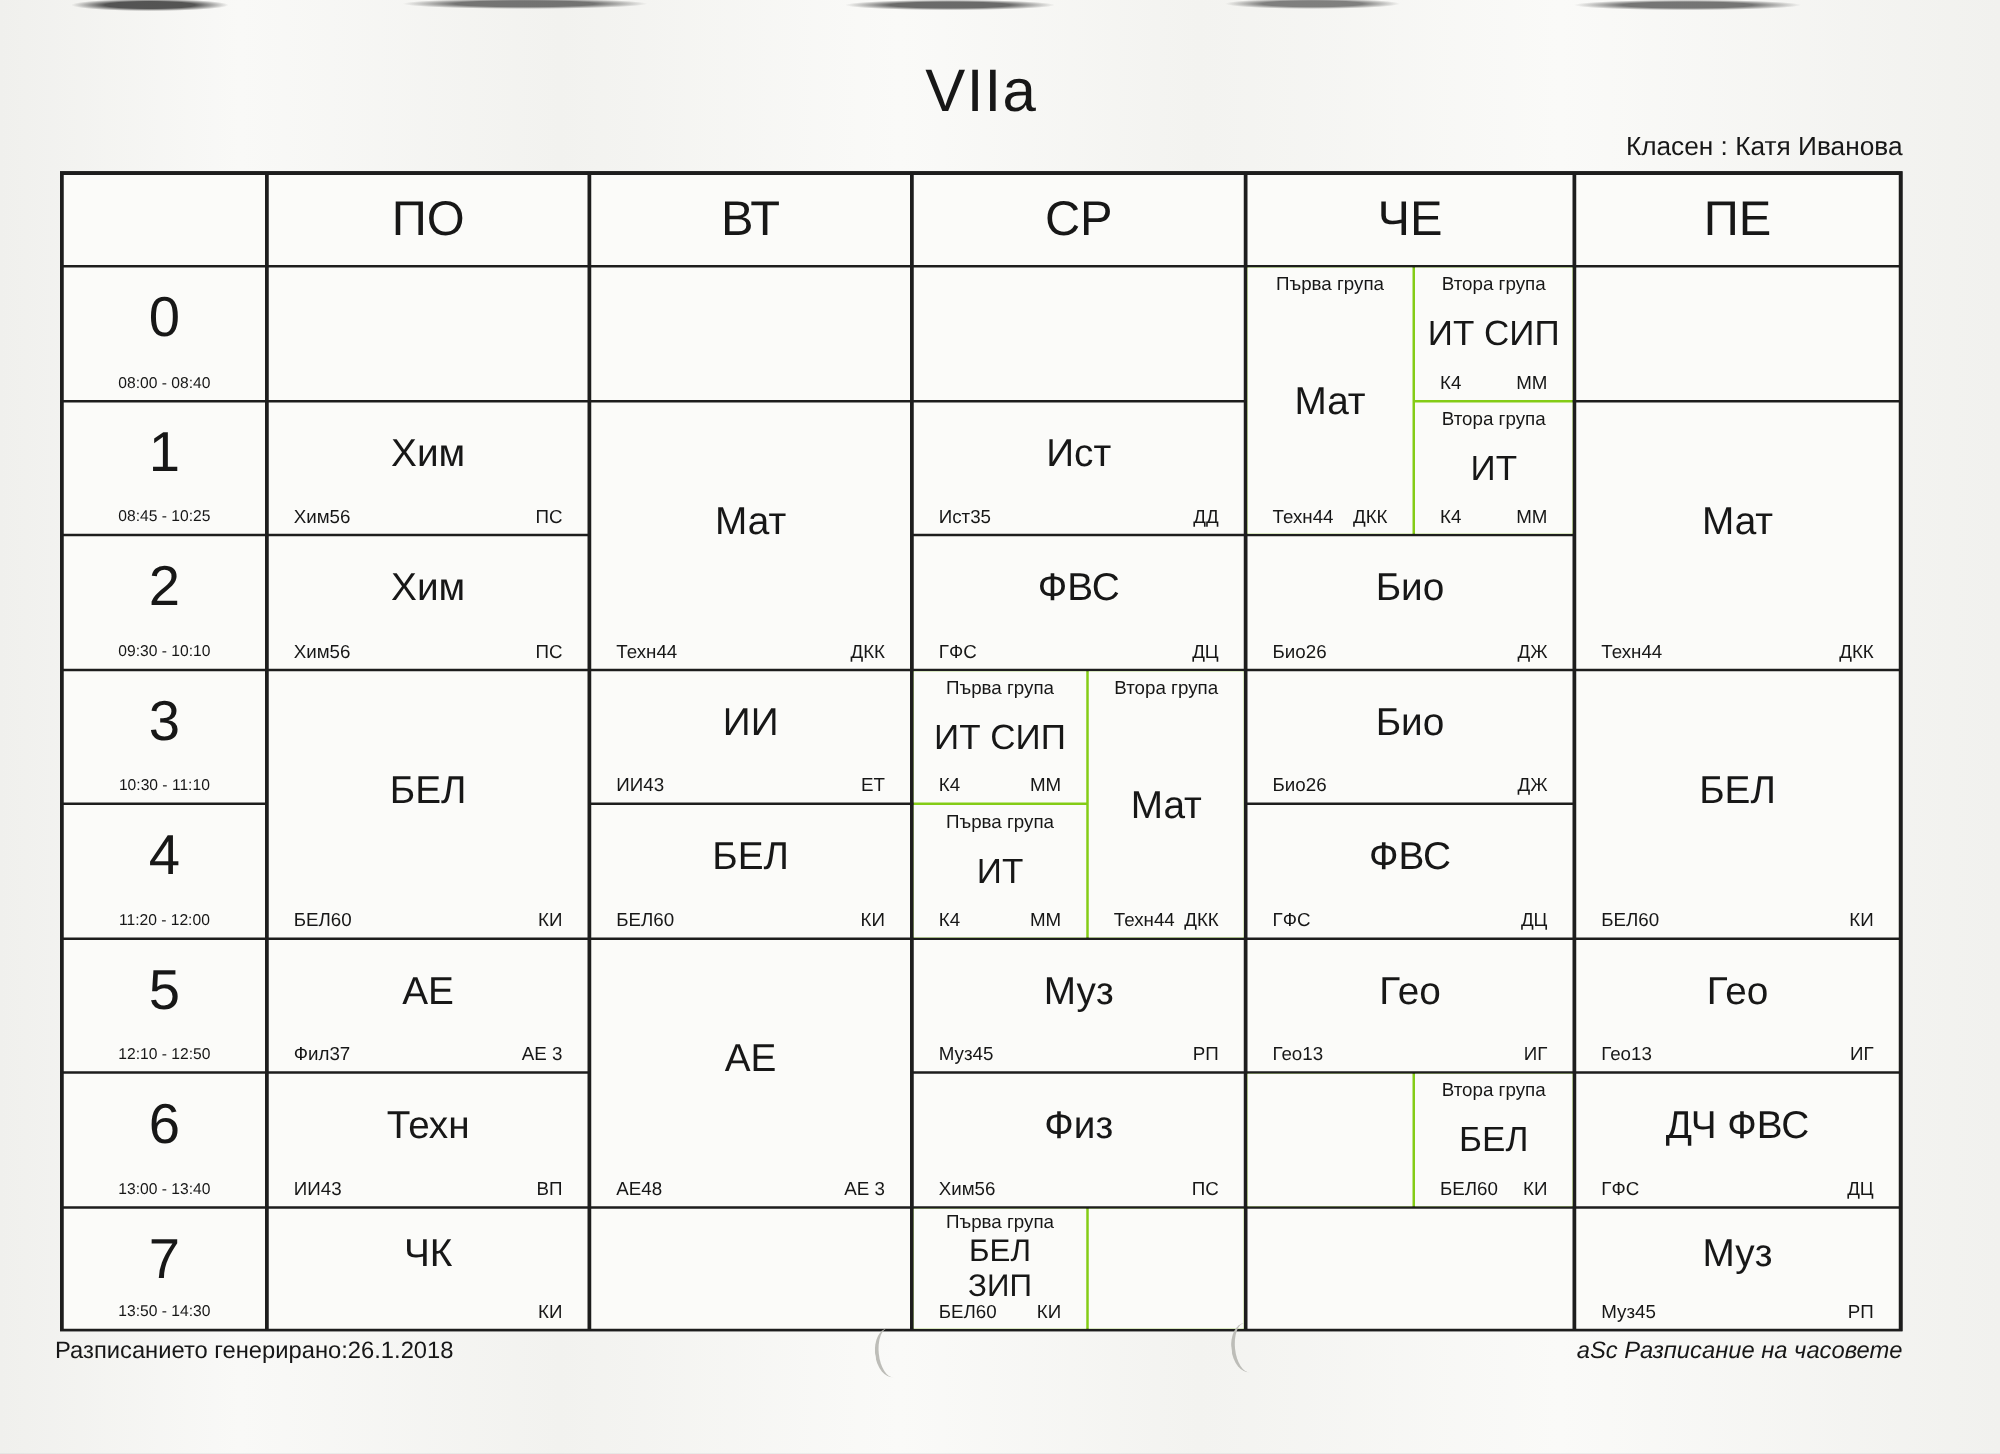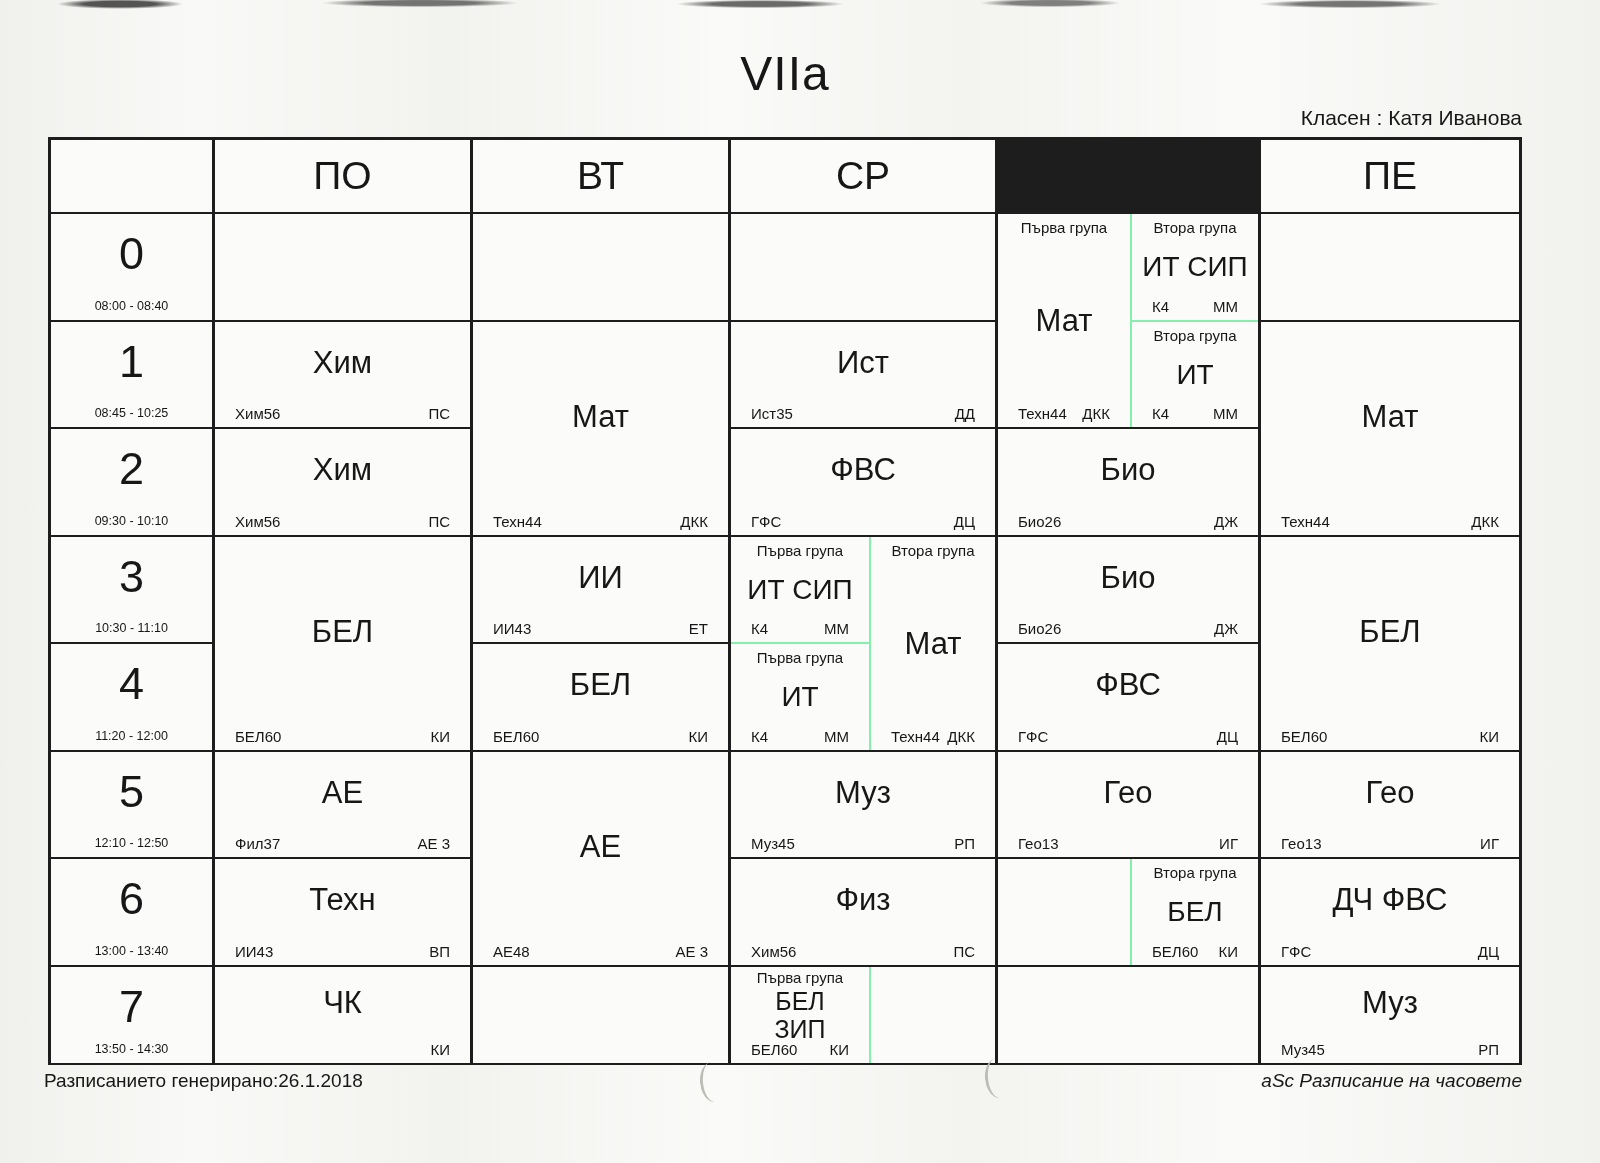--- a/index.html
+++ b/index.html
@@ -43,21 +43,21 @@
   .pnum .n { position:absolute; left:0; right:0; top:14px; text-align:center; font-size:45px; }
   .pnum .t { position:absolute; left:0; right:0; bottom:7px; text-align:center; font-size:12.5px; }
   .lesson { display:flex; flex-direction:column; }
   .grp { flex-shrink:0; height:24px; padding-top:5px; text-align:center; font-size:15px; }
   .sub { flex:1; display:flex; align-items:center; justify-content:center; font-size:31px; }
   .sub2 { flex:1; display:flex; flex-direction:column; align-items:center; justify-content:center; font-size:25px; line-height:1.12; }
   .meta { flex-shrink:0; height:24px; position:relative; font-size:15px; }
   .meta .room { position:absolute; left:20px; bottom:5px; }
   .meta .teacher { position:absolute; right:20px; bottom:5px; }
   .small .sub { font-size:28px; }
-  .split { display:grid; gap:2px; background:#86efac; padding:0; }
+  .split { display:grid; gap:2px; background:#84cc16; padding:0; }
   .split-wed { grid-template-columns:138px 1fr; }
   .split-thu { grid-template-columns:132px 1fr; }
   .rows2 { grid-template-rows:105px 1fr; }
   .rows2b { grid-template-rows:106px 1fr; }
   .footer-left {
     position:absolute; left:44px; top:1070px; font-size:19px;
   }
   .footer-right {
     position:absolute; left:48px; top:1070px; width:1474px; text-align:right;
     font-size:19px; font-style:italic;
@@ -75,20 +75,21 @@
 
 <div class="title">VIIa</div>
 <div class="class-teacher">Класен : Катя Иванова</div>
 
 <div class="tt">
 
   <div class="c" style="grid-area:1/1"></div>
   <div class="c day" style="grid-area:1/2">ПО</div>
   <div class="c day" style="grid-area:1/4">СР</div>
   <div class="c day" style="grid-area:1/3">ВТ</div>
+  <div class="c day" style="grid-area:1/5">ЧЕ</div>
   <div class="c day" style="grid-area:1/6">ПЕ</div>
 
   <div class="c pnum" style="grid-area:2/1">
     <div class="n">0</div>
     <div class="t">08:00 - 08:40</div>
   </div>
   <div class="c pnum" style="grid-area:3/1">
     <div class="n">1</div>
     <div class="t">08:45 - 10:25</div>
   </div>

